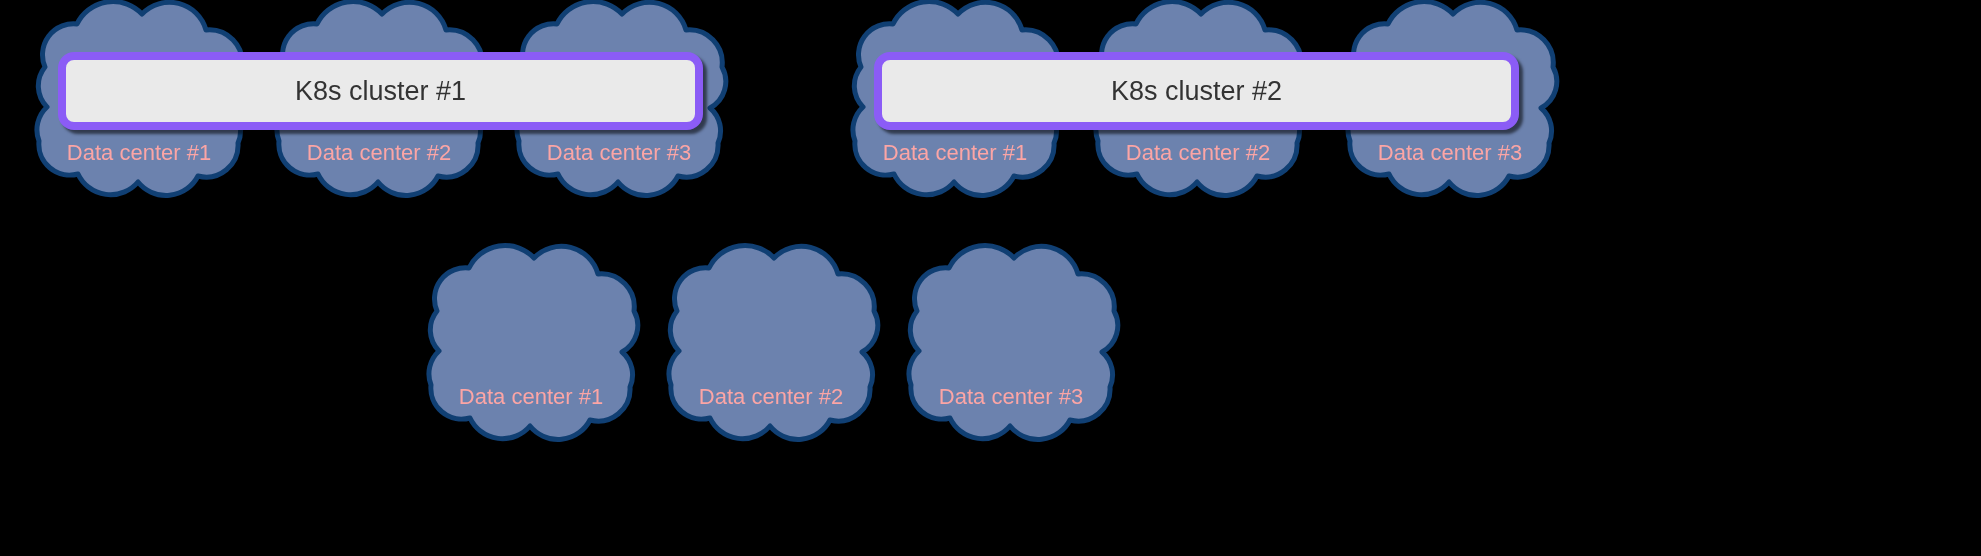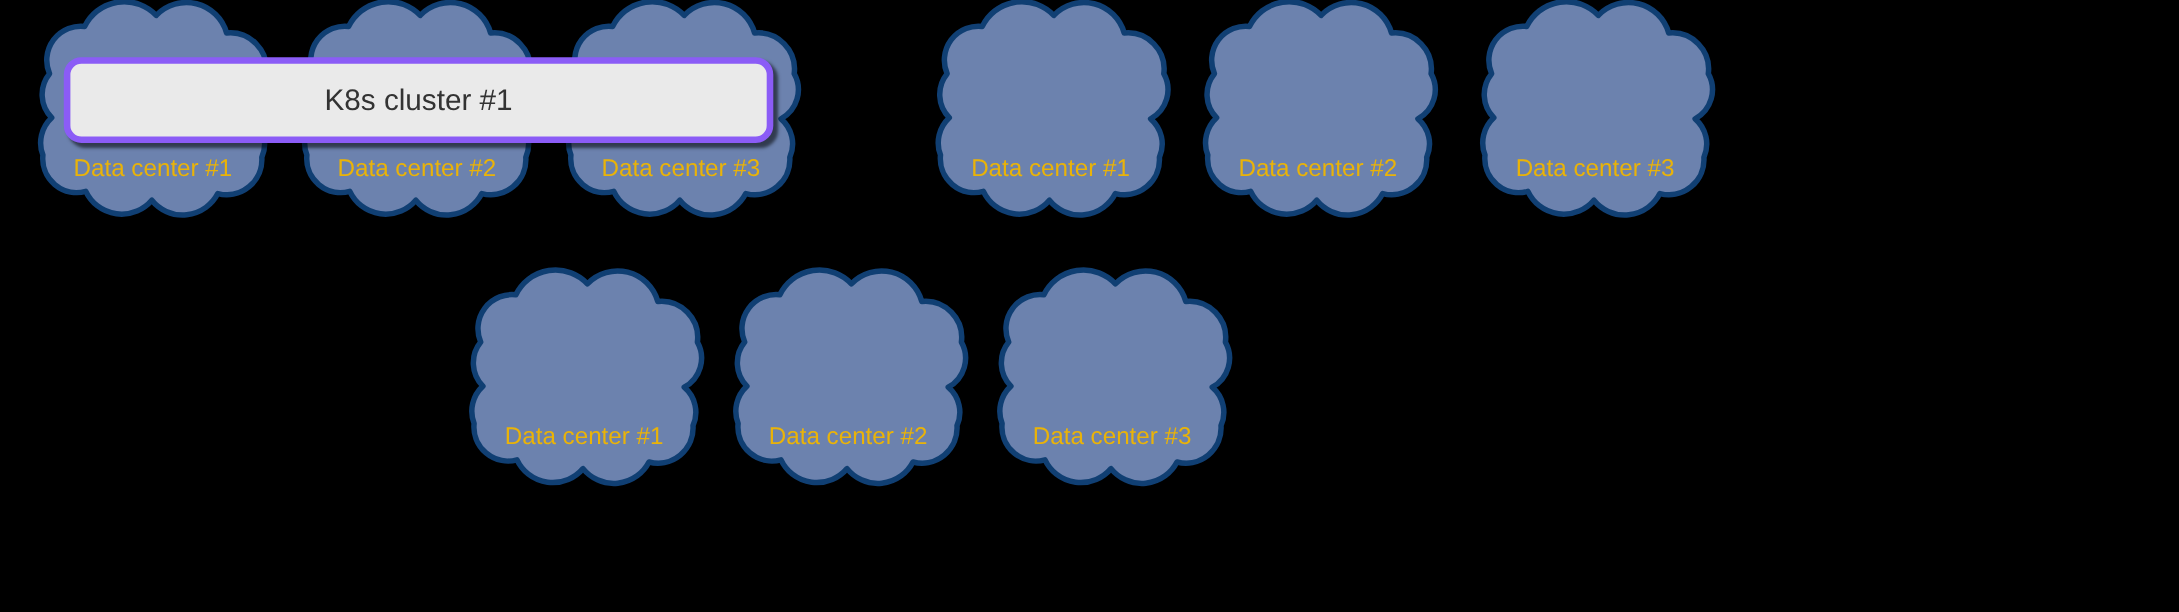--- a/index.html
+++ b/index.html
@@ -35,33 +35,33 @@
     top: 0;
   }
 
   .cloud svg {
     display: block;
     overflow: visible;
   }
 
   .dc-label {
     position: absolute;
-    color: #eab308;
+    color: #fca5a5;
     font-size: 22px;
     font-family: "Liberation Sans", "DejaVu Sans", sans-serif;
     white-space: nowrap;
     text-align: center;
     line-height: 1;
     pointer-events: none;
   }
 
   .cluster-box {
     position: absolute;
     background: #EAEAEA;
-    border: 6px solid #8b5cf6;
+    border: 8px solid #8b5cf6;
     border-radius: 16px;
     box-sizing: border-box;
     box-shadow: 4px 4px 3px rgba(0,0,0,0.55);
     display: flex;
     align-items: center;
     justify-content: center;
     text-align: right;
   }
 
   .cluster-box-label {
@@ -190,20 +190,23 @@
                  A 30 30 0 0 1 224 139
                  A 32 32 0 0 1 184 172
                  A 36 36 0 0 1 124 178
                  A 36 36 0 0 1 64 170
                  A 31 31 0 0 1 25 137
                  A 31 31 0 0 1 33 103
                  A 30 30 0 0 1 31 63 Z" fill="#6C82AE" stroke="#103F73" stroke-width="5" stroke-linejoin="round"></path>
       </svg>
     </div>
 
+    <div class="cluster-box" style="left:44px; top:48px; width:645px; height:78px;">
+      <span class="cluster-box-label">K8s cluster #2</span>
+    </div>
 
     <div class="dc-label" style="left:0px; top:138px; width:250px;">Data center #1</div>
     <div class="dc-label" style="left:243px; top:138px; width:250px;">Data center #2</div>
     <div class="dc-label" style="left:495px; top:138px; width:250px;">Data center #3</div>
   </div>
 
   <div class="cluster-group" style="left:406px; top:248px; width:730px; height:182px;">
 
     <div class="cloud" style="left:0px; width:250px; height:182px;">
       <svg width="250" height="182" viewBox="0 0 250 182" aria-hidden="true">

